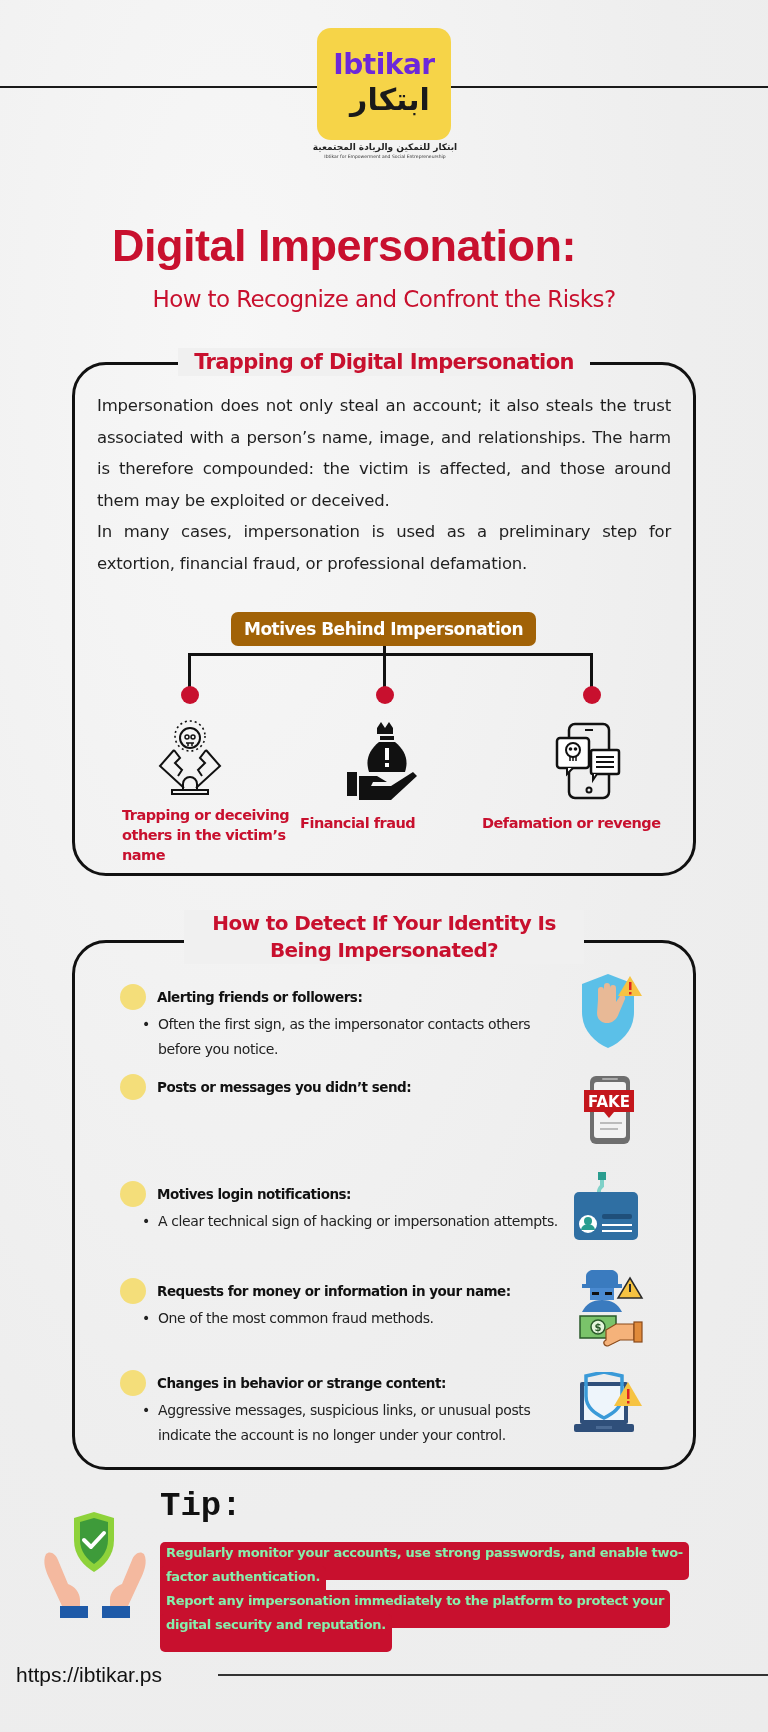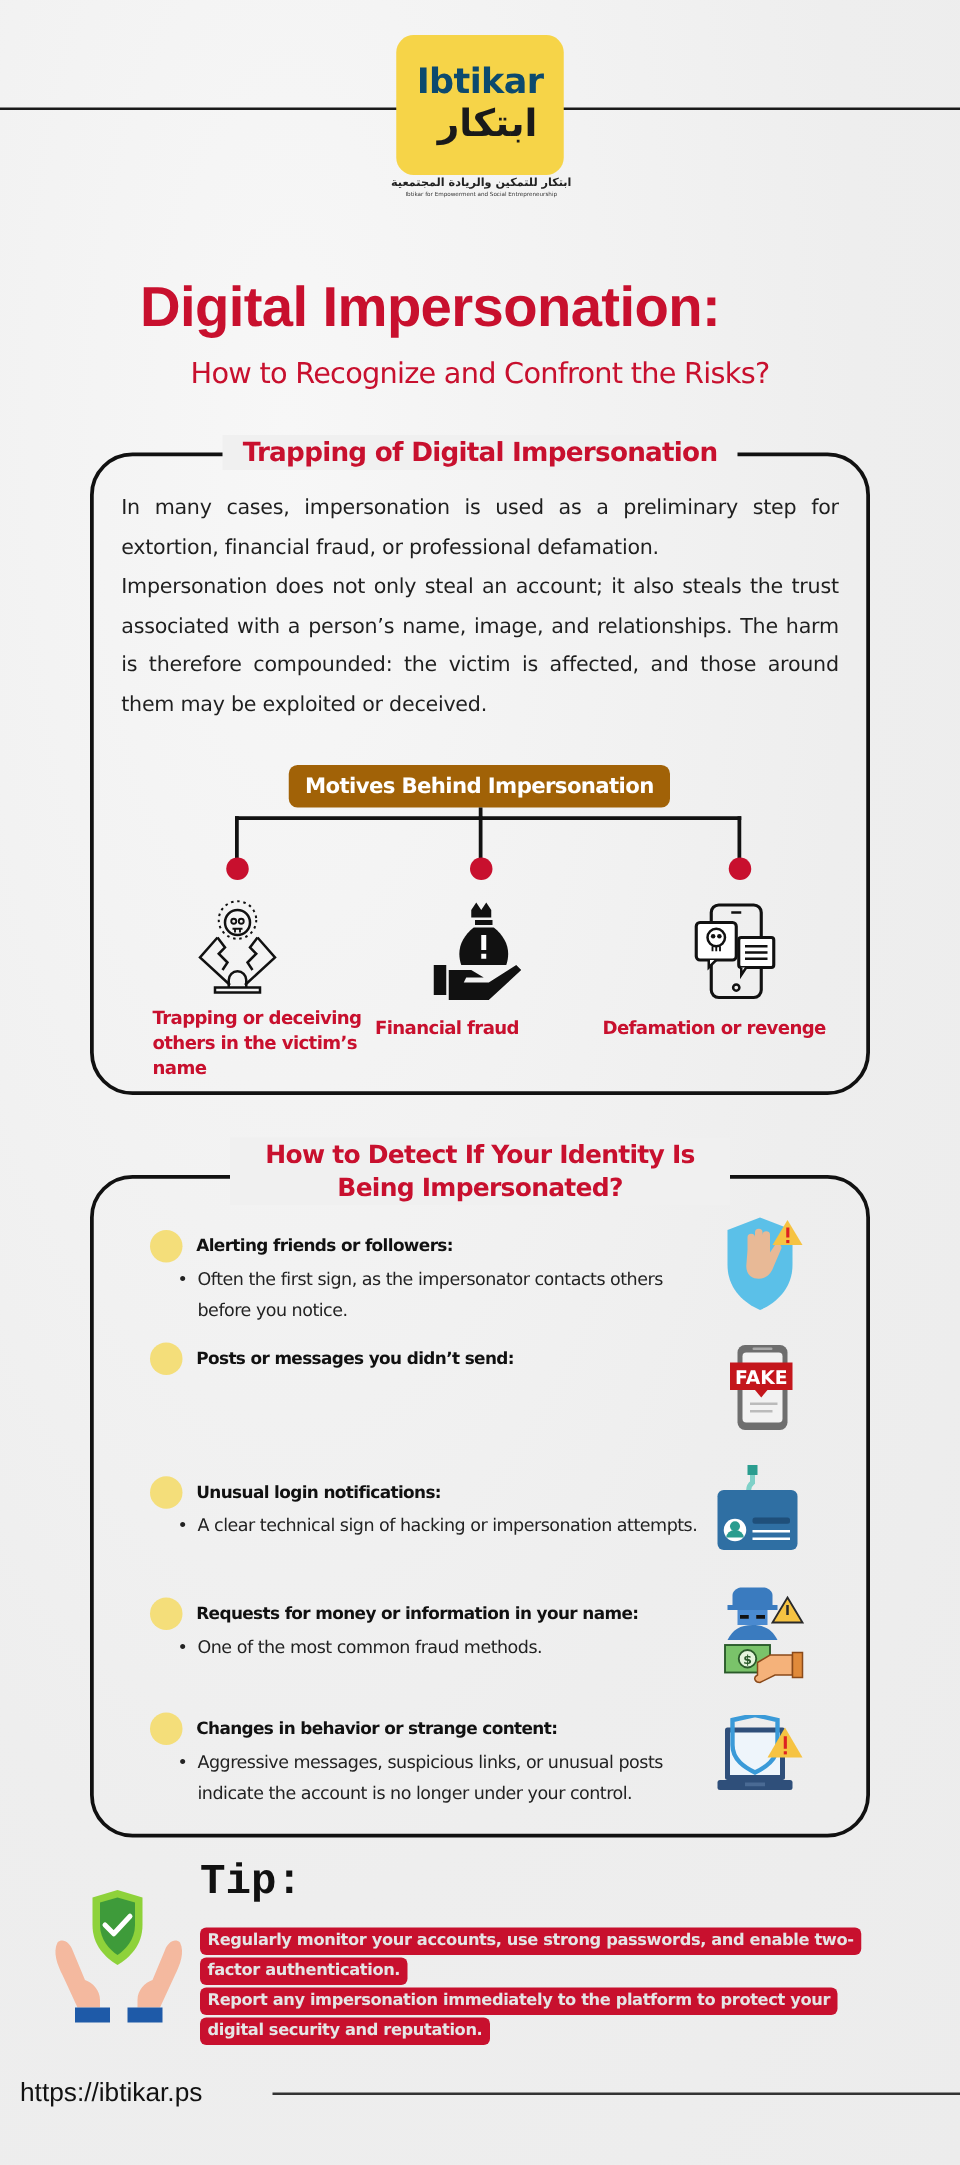--- a/index.html
+++ b/index.html
@@ -14,21 +14,21 @@
   }
   .abs { position: absolute; }
 
   
   .top-line { position: absolute; top: 86px; left: 0; width: 768px; height: 2px; background: #1a1a1a; }
   .logo-box {
     position: absolute; left: 317px; top: 28px; width: 134px; height: 112px;
     background: #f6d448; border-radius: 14px;
     display: flex; flex-direction: column; align-items: center; justify-content: center;
   }
-  .logo-en { font-family: "DejaVu Sans", sans-serif; font-weight: bold; font-size: 28px; color: #0c4a6e; letter-spacing: -0.5px; line-height: 32px; }
+  .logo-en { font-family: "DejaVu Sans", sans-serif; font-weight: bold; font-size: 28px; color: #6d28d9; letter-spacing: -0.5px; line-height: 32px; }
   .logo-ar { font-family: "DejaVu Sans", sans-serif; font-weight: bold; font-size: 30px; color: #1a1a1a; line-height: 38px; direction: rtl; margin-left: 12px; }
   .logo-sub-ar { position: absolute; left: 290px; top: 142px; width: 190px; text-align: center; font-size: 9px; font-weight: bold; color: #222; direction: rtl; line-height: 11px; }
   .logo-sub-en { position: absolute; left: 290px; top: 154px; width: 190px; text-align: center; font-size: 4.5px; color: #333; line-height: 6px; }
 
   .title { position: absolute; left: 0; width: 688px; top: 220px; text-align: center; font-family: "Liberation Sans", sans-serif; font-weight: bold; font-size: 45px; color: #c8102e; letter-spacing: -0.5px; }
   .subtitle { position: absolute; left: 0; width: 768px; top: 286px; text-align: center; font-family: "DejaVu Sans", sans-serif; font-size: 23px; color: #c8102e; letter-spacing: -0.6px; }
 
   
   .box { position: absolute; border: 3px solid #111; border-radius: 34px; }
   .box-head {
@@ -48,21 +48,21 @@
   .motive-icon { position: absolute; }
 
   .detect-item { position: absolute; left: 120px; width: 440px; }
   .hl { position: absolute; left: 0; top: -4px; width: 26px; height: 26px; border-radius: 50%; background: #f4de7a; }
   .detect-title { position: relative; padding-left: 15px; font-weight: bold; font-size: 13.5px; color: #111; letter-spacing: -0.5px; line-height: 18px; margin-left: 22px; }
   .detect-desc { position: relative; margin-top: 6px; padding-left: 38px; font-size: 14px; line-height: 25px; color: #222; letter-spacing: -0.4px; }
   .detect-desc::before { content: "•"; position: absolute; left: 22px; top: 0; }
   .detect-icon { position: absolute; }
 
   .tip-title { position: absolute; left: 160px; top: 1487px; font-family: Liberation Mono, monospace; font-weight: bold; font-size: 34px; color: #111; }
-  .tip-line { position: absolute; left: 160px; background: #c8102e; color: #e5e5e5; font-weight: bold; font-size: 13px; height: 22px; line-height: 22px; padding: 0 6px; border-radius: 5px; letter-spacing: -0.3px; white-space: nowrap; }
+  .tip-line { position: absolute; left: 160px; background: #c8102e; color: #86efac; font-weight: bold; font-size: 13px; height: 38px; line-height: 22px; padding: 0 6px; border-radius: 5px; letter-spacing: -0.3px; white-space: nowrap; }
 
   .footer-url { position: absolute; left: 16px; top: 1663px; font-family: "Liberation Sans", sans-serif; font-size: 21px; color: #111; }
   .footer-line { position: absolute; left: 218px; top: 1674px; width: 550px; height: 2px; background: #333; }
 </style>
 </head>
 <body>
 
 <div class="top-line"></div>
 <div class="logo-box">
   <div class="logo-en">Ibtikar</div>
@@ -71,22 +71,22 @@
 <div class="logo-sub-ar">ابتكار للتمكين والريادة المجتمعية</div>
 <div class="logo-sub-en">Ibtikar for Empowerment and Social Entrepreneurship</div>
 
 <div class="title">Digital Impersonation:</div>
 <div class="subtitle">How to Recognize and Confront the Risks?</div>
 
 <div class="box" style="left:72px; top:362px; width:624px; height:514px;"></div>
 <div class="box-head" style="left:178px; top:348px; width:412px; font-size:21px; line-height:28px;">Trapping of Digital Impersonation</div>
 
 <div class="concept-text">
+  <p>Impersonation does not only steal an account; it also steals the trust associated with a person’s name, image, and relationships. The harm is therefore compounded: the victim is affected, and those around them may be exploited or deceived.</p>
   <p>In many cases, impersonation is used as a preliminary step for extortion, financial fraud, or professional defamation.</p>
-  <p>Impersonation does not only steal an account; it also steals the trust associated with a person’s name, image, and relationships. The harm is therefore compounded: the victim is affected, and those around them may be exploited or deceived.</p>
 </div>
 
 <div class="motives-pill">Motives Behind Impersonation</div>
 <div class="tree-h"></div>
 <div class="tree-v" style="left:383px; top:646px; height:10px;"></div>
 <div class="tree-v" style="left:188px; top:653px; height:42px;"></div>
 <div class="tree-v" style="left:383px; top:653px; height:42px;"></div>
 <div class="tree-v" style="left:590px; top:653px; height:42px;"></div>
 <div class="dot" style="left:181px; top:686px;"></div>
 <div class="dot" style="left:376px; top:686px;"></div>
@@ -141,21 +141,21 @@
   <span class="hl"></span>
   <div class="detect-title">Alerting friends or followers:</div>
   <div class="detect-desc">Often the first sign, as the impersonator contacts others before you notice.</div>
 </div>
 <div class="detect-item" style="top:1078px;">
   <span class="hl"></span>
   <div class="detect-title">Posts or messages you didn’t send:</div>
 </div>
 <div class="detect-item" style="top:1185px;">
   <span class="hl"></span>
-  <div class="detect-title">Unusual login notifications:</div>
+  <div class="detect-title">Motives login notifications:</div>
   <div class="detect-desc">A clear technical sign of hacking or impersonation attempts.</div>
 </div>
 <div class="detect-item" style="top:1282px;">
   <span class="hl"></span>
   <div class="detect-title">Requests for money or information in your name:</div>
   <div class="detect-desc">One of the most common fraud methods.</div>
 </div>
 <div class="detect-item" style="top:1374px;">
   <span class="hl"></span>
   <div class="detect-title">Changes in behavior or strange content:</div>

